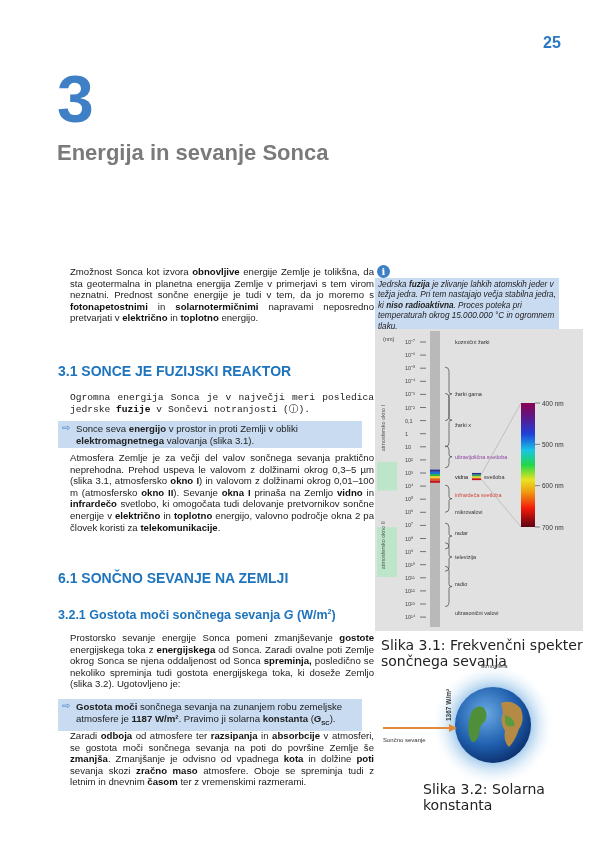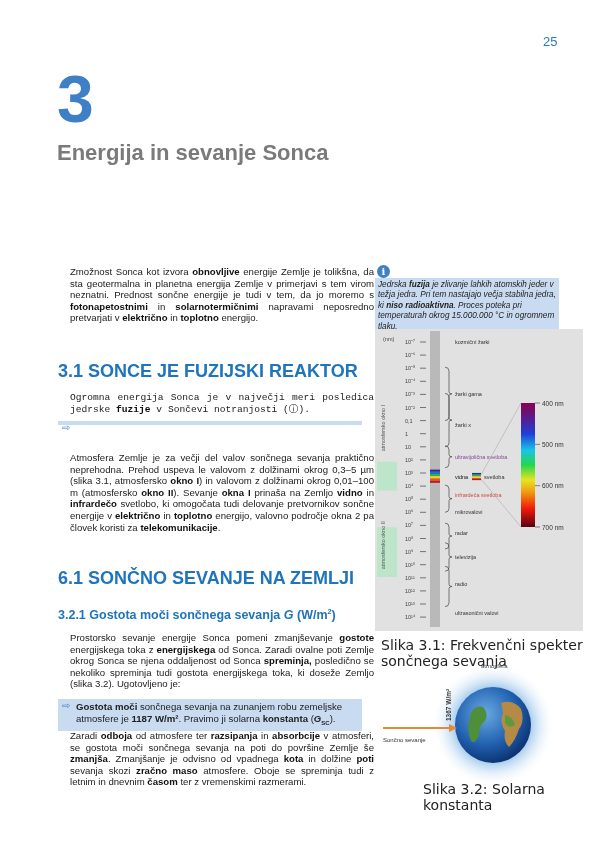--- a/index.html
+++ b/index.html
@@ -1,26 +1,26 @@
 <!DOCTYPE html>
 <html><head>
 <meta charset="utf-8">
 <style>
   * { margin: 0; padding: 0; box-sizing: border-box; }
   html, body { width: 600px; height: 848px; background: #ffffff; overflow: hidden; }
   body { position: relative; font-family: "Liberation Sans", sans-serif; color: #222; }
 
-  .page-number { position: absolute; left: 543px; top: 34px; font-size: 13px; font-weight: normal; color: #2b78c2; }
+  .page-number { position: absolute; left: 543px; top: 34px; font-size: 16px; font-weight: bold; color: #2b78c2; }
   .chapter-number { position: absolute; left: 57px; top: 66px; font-size: 66px; font-weight: bold; color: #3f7fc6; line-height: 66px; letter-spacing: -1px; }
   .chapter-title { position: absolute; left: 57px; top: 138px; font-size: 22px; font-weight: bold; color: #7a7a7a; line-height: 30px; }
 
   .body-text { position: absolute; left: 58px; width: 304px; font-size: 9.6px; line-height: 11.6px; color: #222; text-align: justify; margin-left: 12px; }
   .body-text b { color: #111; }
 
-  .h2 { position: absolute; left: 58px; font-size: 18px; font-weight: bold; color: #1e74bd; line-height: 20px; }
+  .h2 { position: absolute; left: 58px; font-size: 14px; font-weight: bold; color: #1e74bd; line-height: 20px; }
   .h3 { position: absolute; left: 58px; font-size: 12.5px; font-weight: bold; color: #1e74bd; line-height: 16px; }
   .h3 i { font-style: italic; }
   .h3 sup { font-size: 7px; }
 
   .highlight { position: absolute; left: 58px; width: 304px; background: #c9dbf1; font-size: 9.6px; line-height: 11.6px; padding: 2px 4px 2px 18px; color: #222; }
   .highlight .arrow { position: absolute; left: 4px; top: 1px; color: #3f7fc6; font-size: 10px; }
   .highlight sub { font-size: 6px; }
 
   .info-box { position: absolute; left: 375px; top: 278px; width: 184px; background: #c9dbf1; font-size: 8.2px; line-height: 10.4px; font-style: italic; padding: 2px 3px; color: #222; }
   .info-icon { position: absolute; left: 377px; top: 265px; width: 13px; height: 13px; border-radius: 50%; background: #3f7fc6; color: #fff; font-size: 10px; font-weight: bold; text-align: center; line-height: 13px; font-family: "DejaVu Serif", serif; }
@@ -37,20 +37,21 @@
 
 <div class="body-text" style="top:266px;">Zmožnost Sonca kot izvora <b>obnovljive</b> energije Zemlje je tolikšna, da sta geotermalna in planetna energija Zemlje v primerjavi s tem virom neznatni. Prednost sončne energije je tudi v tem, da jo moremo s <b>fotonapetostnimi</b> in <b>solarnotermičnimi</b> napravami neposredno pretvarjati v <b>električno</b> in <b>toplotno</b> energijo.</div>
 
 <div class="info-icon">i</div>
 <div class="info-box">Jedrska <b>fuzija</b> je zlivanje lahkih atomskih jeder v težja jedra. Pri tem nastajajo večja stabilna jedra, ki <b>niso radioaktivna</b>. Proces poteka pri temperaturah okrog 15.000.000 °C in ogromnem tlaku.</div>
 
 <div class="h2" style="top:361px;">3.1 SONCE JE FUZIJSKI REAKTOR</div>
 <div class="body-text" style="top:392px;font-family:Liberation Mono, monospace;">Ogromna energija Sonca je v največji meri posledica jedrske <b>fuzije</b> v Sončevi notranjosti (ⓘ).</div>
 <div class="highlight" style="top:421px;">
   <span class="arrow">⇨</span>
+  <span>Sonce seva <b>energijo</b> v prostor in proti Zemlji v obliki <b>elektromagnetnega</b> valovanja (slika 3.1).</span>
 </div>
 <div class="body-text" style="top:452px;">Atmosfera Zemlje je za večji del valov sončnega sevanja praktično neprehodna. Prehod uspeva le valovom z dolžinami okrog 0,3–5 µm (slika 3.1, atmosfersko <b>okno I</b>) in valovom z dolžinami okrog 0,01–100 m (atmosfersko <b>okno II</b>). Sevanje <b>okna I</b> prinaša na Zemljo <b>vidno</b> in <b>infrardečo</b> svetlobo, ki omogočata tudi delovanje pretvornikov sončne energije v <b>električno</b> in <b>toplotno</b> energijo, valovno področje okna 2 pa človek koristi za <b>telekomunikacije</b>.</div>
 
 <div class="h2" style="top:568px;">6.1 SONČNO SEVANJE NA ZEMLJI</div>
 <div class="h3" style="top:604px;"><span>3.2.1 Gostota moči sončnega sevanja </span><i>G</i><span> (W/m</span><sup>2</sup><span>)</span></div>
 <div class="body-text" style="top:632px;">Prostorsko sevanje energije Sonca pomeni zmanjševanje <b>gostote</b> energijskega toka z <b>energijskega</b> od Sonca. Zaradi ovalne poti Zemlje okrog Sonca se njena oddaljenost od Sonca <b>spreminja,</b> posledično se nekoliko spreminja tudi gostota energijskega toka, ki doseže Zemljo (slika 3.2). Ugotovljeno je:</div>
 <div class="highlight" style="top:699px;">
   <span class="arrow">⇨</span>
   <span><b>Gostota moči</b> sončnega sevanja na zunanjem robu zemeljske atmosfere je <b>1187 W/m²</b>. Pravimo ji solarna <b>konstanta</b> (<b><i>G</i><sub>SC</sub></b>).</span>
 </div>

